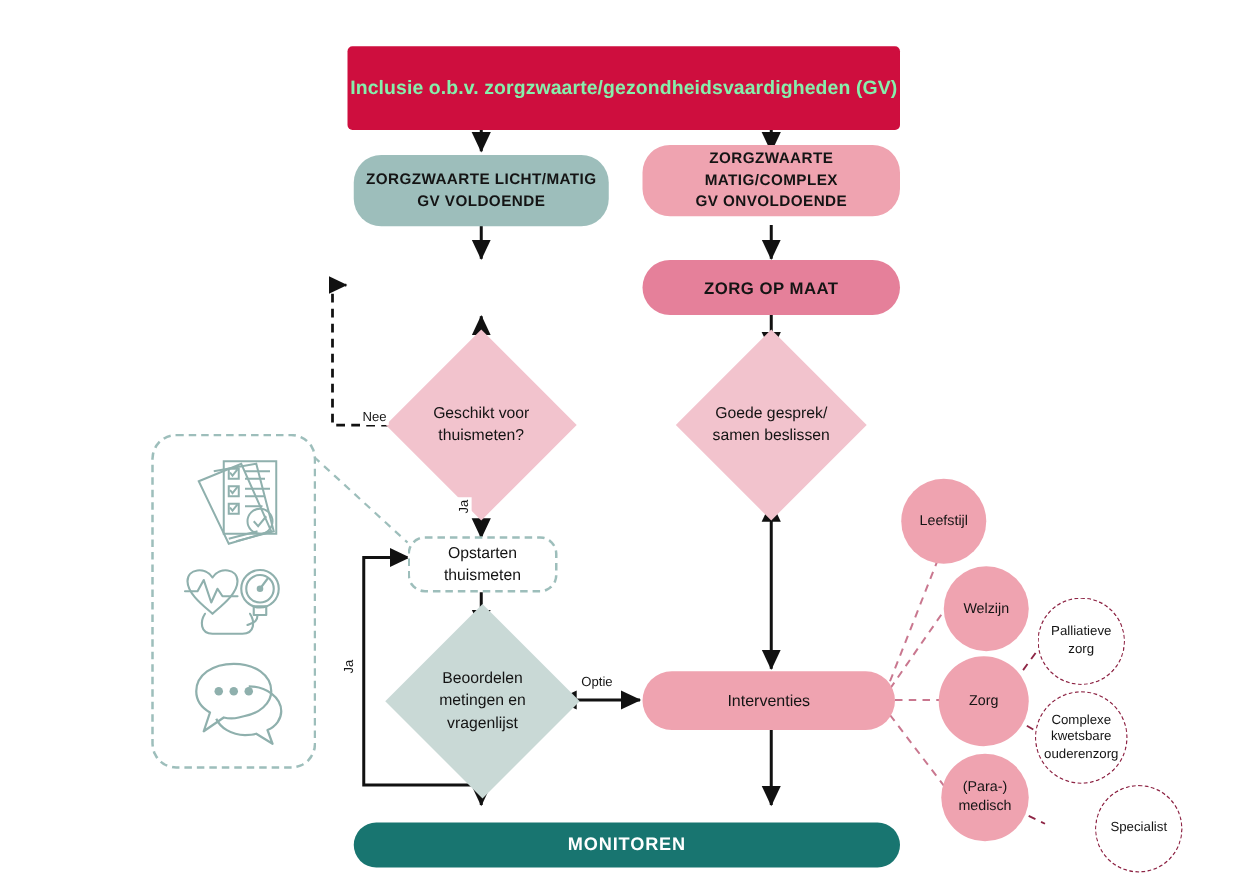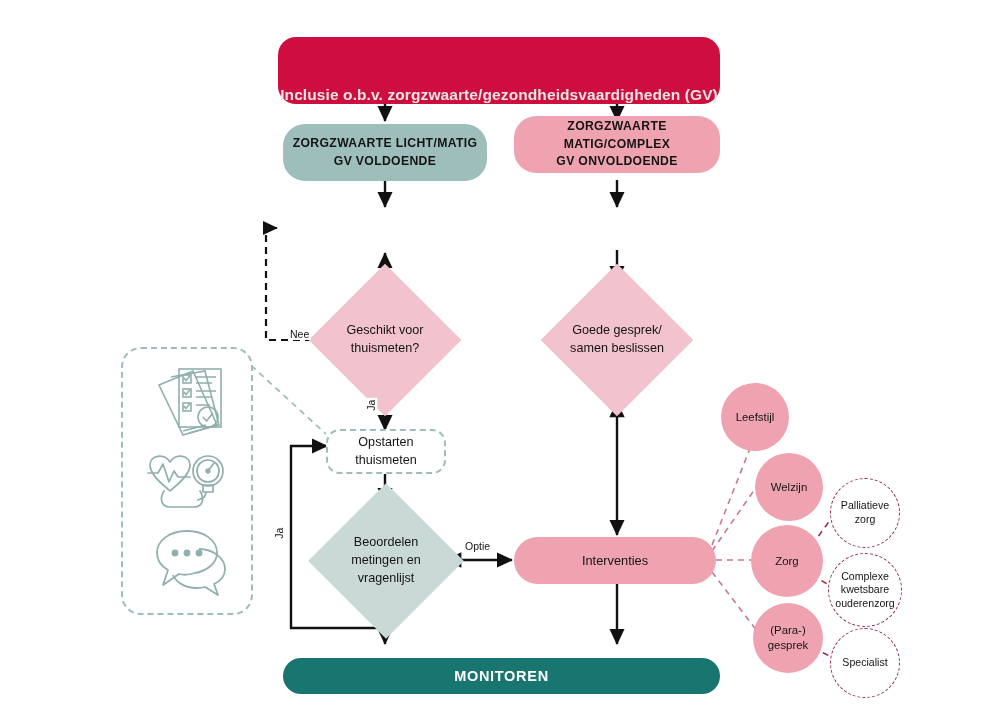--- a/index.html
+++ b/index.html
@@ -2,21 +2,21 @@
 <html><head>
 <meta charset="utf-8">
 <style>
   html,body{margin:0;padding:0;background:#ffffff;}
   body{width:1000px;height:707px;font-family:"Liberation Sans",sans-serif;overflow:hidden;}
   #stage{position:relative;width:1000px;height:707px;background:#fff;}
   #svg-layer{position:absolute;left:0;top:0;width:1000px;height:707px;}
 
   .node{position:absolute;box-sizing:border-box;display:flex;align-items:center;justify-content:center;text-align:center;}
 
-  .banner{border-radius:18px;color:#e5e5e5;font-weight:bold;font-size:15.5px;letter-spacing:.1px;align-items:flex-end;}
+  .banner{border-radius:4px;color:#86efac;font-weight:bold;font-size:15.5px;letter-spacing:.1px;}
   .pill{border-radius:22px;font-weight:bold;font-size:12.2px;line-height:1.45;letter-spacing:.35px;color:#141414;}
   .pill-lg{border-radius:24px;font-weight:bold;font-size:13.4px;letter-spacing:.4px;color:#141414;}
   .monitoren{border-radius:24px;color:#ffffff;font-weight:bold;font-size:14.5px;letter-spacing:.7px;}
 
   .diamond-wrap{position:absolute;display:flex;align-items:center;justify-content:center;}
   .diamond-shape{position:absolute;left:0;top:0;width:100%;height:100%;transform:rotate(45deg);}
   .diamond-label{position:relative;z-index:2;font-size:12.6px;line-height:1.42;color:#141414;text-align:center;white-space:pre-line;}
 
   .dashbox{border:2px dashed #9dbebb;border-radius:14px;background:#ffffff;font-size:12.6px;line-height:1.42;color:#141414;white-space:pre-line;}
 
@@ -94,20 +94,23 @@
     <span>ZORGZWAARTE LICHT/MATIG
 GV VOLDOENDE</span>
   </div>
 
   <div class="node pill" style="left:514px;top:116px;width:206px;height:57px;background:#efa3b0;white-space:pre-line;">
     <span>ZORGZWAARTE MATIG/COMPLEX
 GV ONVOLDOENDE</span>
   </div>
 
 
+  <div class="node pill-lg" style="left:514px;top:208px;width:206px;height:44px;background:#e5809a;">
+    <span>ZORG OP MAAT</span>
+  </div>
 
   <div class="diamond-wrap" style="left:331px;top:286px;width:108px;height:108px;">
     <div class="diamond-shape" style="background:#f2c3cd;"></div>
     <div class="diamond-label" style="width:128px;">Geschikt voor
 thuismeten?</div>
   </div>
 
   <div class="diamond-wrap" style="left:563px;top:286px;width:108px;height:108px;">
     <div class="diamond-shape" style="background:#f2c3cd;"></div>
     <div class="diamond-label" style="width:132px;">Goede gesprek/
@@ -138,33 +141,33 @@
     <span>Leefstijl</span>
   </div>
   <div class="circle" style="left:755px;top:453px;width:68px;height:68px;background:#efa3b0;">
     <span>Welzijn</span>
   </div>
   <div class="circle" style="left:751px;top:525px;width:72px;height:72px;background:#efa3b0;">
     <span>Zorg</span>
   </div>
   <div class="circle" style="left:753px;top:603px;width:70px;height:70px;background:#efa3b0;">
     <span>(Para-)
-gesprek</span>
+medisch</span>
   </div>
 
   <div class="circle-dashed" style="left:830px;top:478px;width:68px;height:68px;">
     <span>Palliatieve
 zorg</span>
   </div>
   <div class="circle-dashed" style="left:828px;top:553px;width:72px;height:72px;">
     <span>Complexe
 kwetsbare
 ouderenzorg</span>
   </div>
-  <div class="circle-dashed" style="left:830px;top:628px;width:68px;height:68px;align-items:center;">
+  <div class="circle-dashed" style="left:876px;top:628px;width:68px;height:68px;align-items:center;">
     <span>Specialist</span>
   </div>
 
   <div class="edge-label" style="left:288px;top:329px;"><span>Nee</span></div>
 
   <div class="edge-label vert" style="left:364px;top:400px;"><span>Ja</span></div>
 
   <div class="edge-label vert" style="left:272px;top:528px;"><span>Ja</span></div>
 
   <div class="edge-label" style="left:463px;top:541px;"><span>Optie</span></div>

